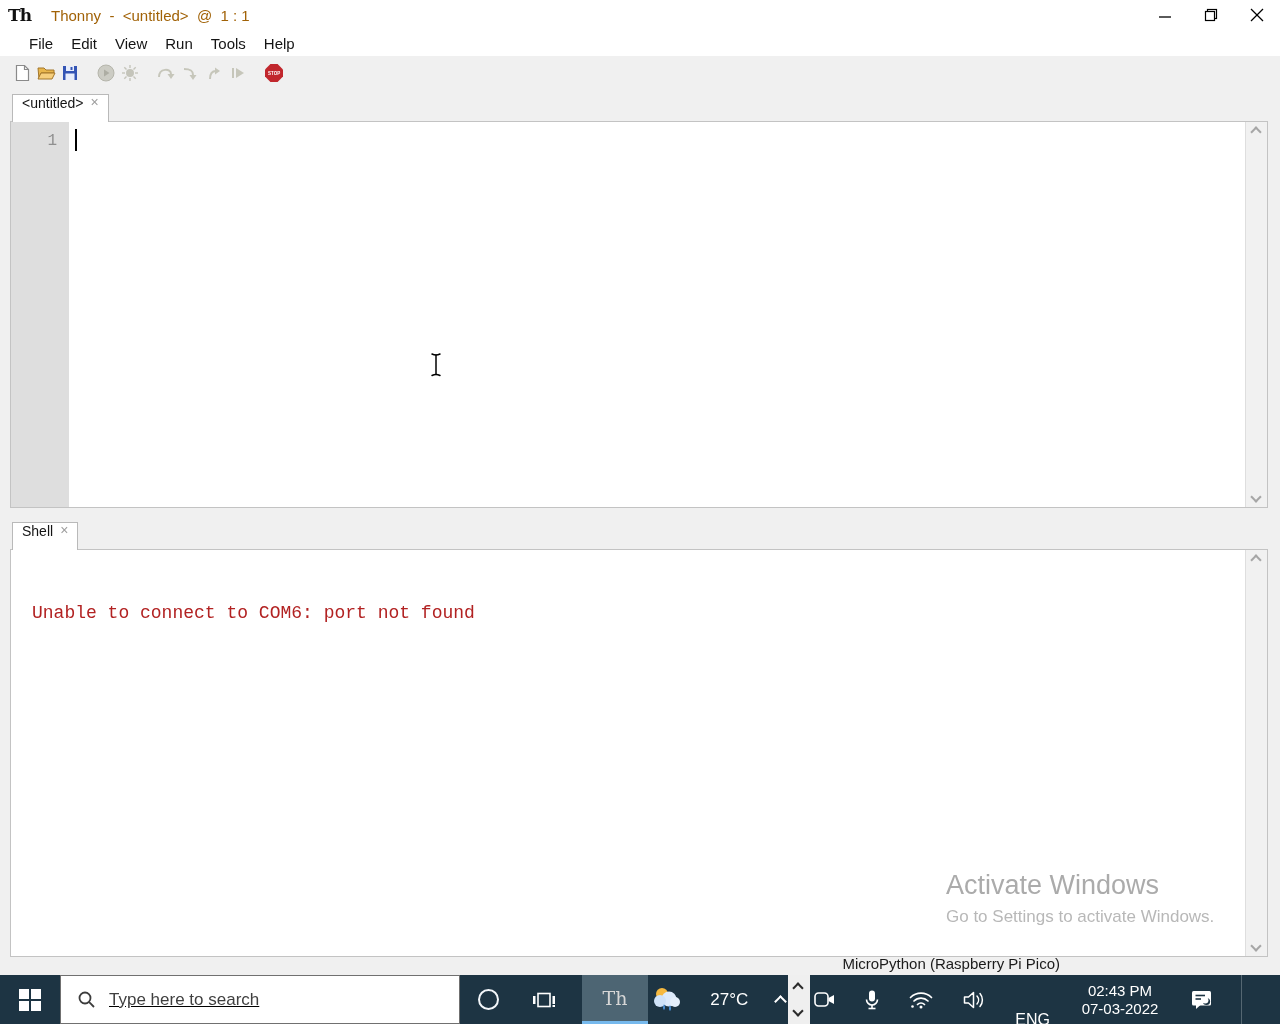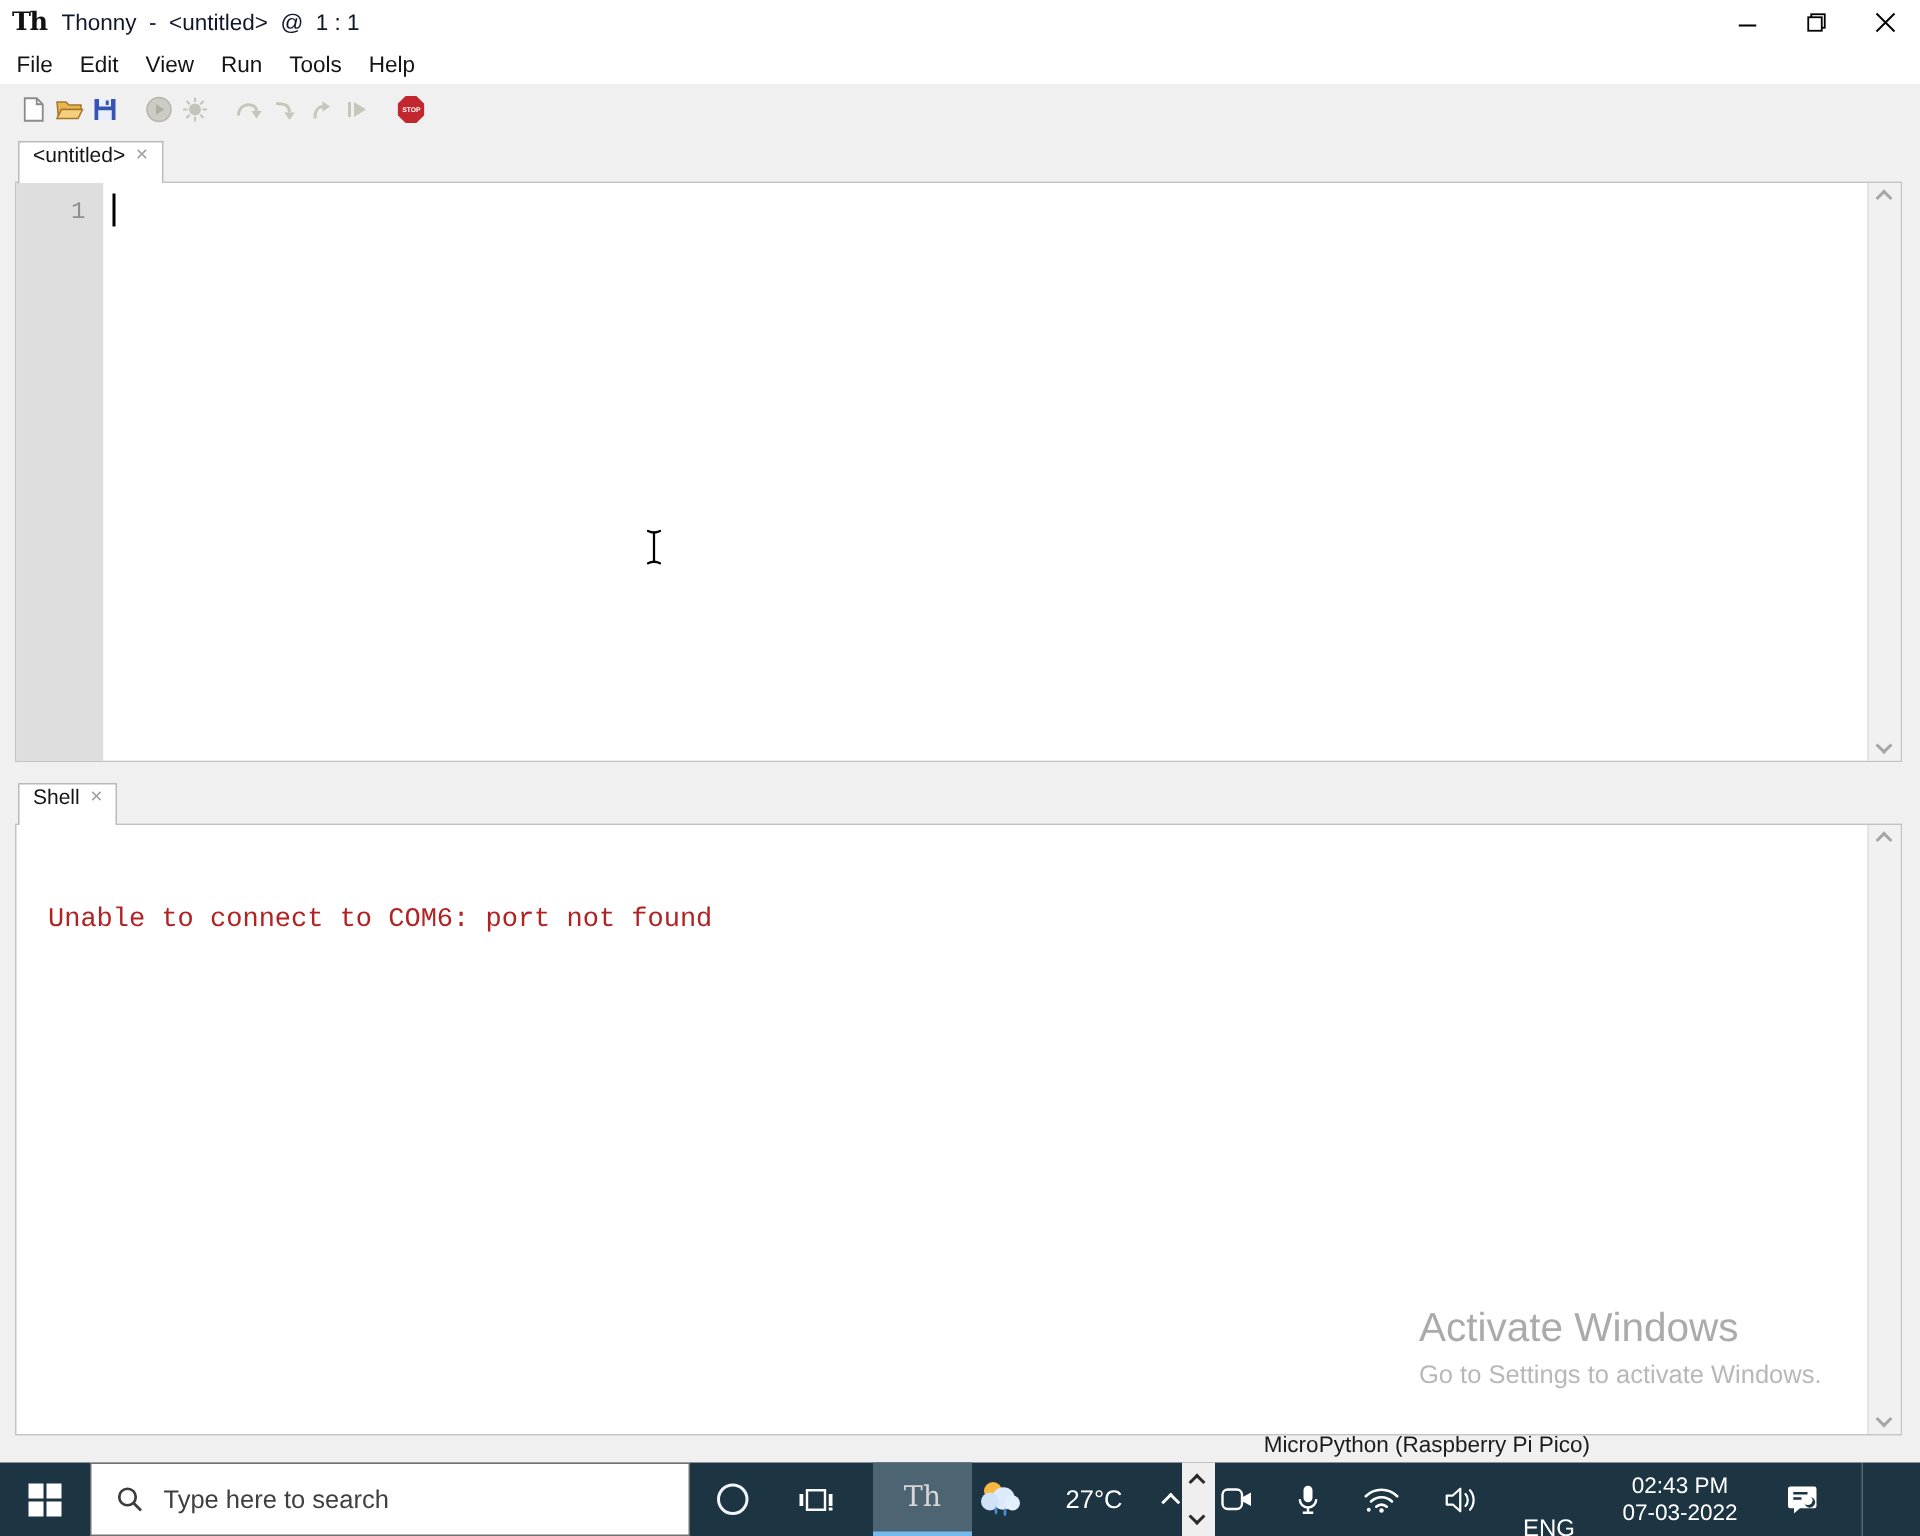--- a/index.html
+++ b/index.html
@@ -5,28 +5,28 @@
   * { margin:0; padding:0; box-sizing:border-box; }
   html,body { width:1280px; height:1024px; background:#f0f0f0; }
   .screen { position:relative; width:1280px; height:1024px; overflow:hidden;
             font-family:"Liberation Sans", sans-serif; background:#f0f0f0; }
 
   
   .titlebar { position:absolute; top:0; left:0; width:1280px; height:30px; background:#ffffff;
               display:flex; align-items:center; }
   .thonny-logo { margin-left:8px; font-family:"DejaVu Serif", serif; font-weight:bold;
                  font-size:17px; color:#111; letter-spacing:-1px; }
-  .title-text { margin-left:10px; font-size:15px; color:#0f172a; white-space:pre; }
+  .title-text { margin-left:20px; font-size:15px; color:#a16207; white-space:pre; }
   .win-controls { margin-left:auto; display:flex; height:30px; }
   .win-btn { width:46px; height:30px; display:flex; align-items:center; justify-content:center; }
   .win-btn svg { display:block; }
 
   
   .menubar { position:absolute; top:30px; left:0; width:1280px; height:26px; background:#ffffff;
-             display:flex; align-items:center; padding-left:2px; }
+             display:flex; align-items:center; padding-left:20px; }
   .menu-item { padding:0 9px; font-size:15px; color:#141414; }
 
   
   .toolbar { position:absolute; top:56px; left:0; width:1280px; height:34px; background:#f0f0f0;
              display:flex; align-items:center; padding-left:10px; }
   .tool-btn { width:24px; height:24px; display:flex; align-items:center; justify-content:center; }
   .tool-gap { width:12px; }
   .stop-octagon { width:18px; height:18px; background:#c1272d; color:#fff;
                   clip-path:polygon(30% 0,70% 0,100% 30%,100% 70%,70% 100%,30% 100%,0 70%,0 30%);
                   display:flex; align-items:center; justify-content:center; }
@@ -69,21 +69,21 @@
   .status-text { font-size:15px; color:#1b1b1b; }
 
   
   .taskbar { position:absolute; top:975px; left:0; width:1280px; height:49px; background:#1d3443;
              display:flex; align-items:stretch; }
   .start-btn { width:60px; display:flex; align-items:center; justify-content:center; }
   .win-logo { width:22px; height:22px; display:grid; grid-template-columns:10px 10px;
               grid-template-rows:10px 10px; gap:2px; }
   .win-logo div { background:#ffffff; }
   .search-box { width:400px; background:#ffffff; border:1px solid #707070; display:flex;
-                align-items:center; }
+                align-items:center;text-decoration:underline; }
   .search-box svg { margin-left:16px; }
   .search-box input { border:none; outline:none; flex:1; margin-left:12px; font-size:17px;
                       font-family:"Liberation Sans", sans-serif; color:#202020; background:transparent; }
   .search-box input::placeholder { color:#3f3f3f; opacity:1; }
   .tb-btn { width:56px; display:flex; align-items:center; justify-content:center; }
   .cortana-ring { width:21px; height:21px; border:2.5px solid #f2f6fa; border-radius:50%; }
   .thonny-task-btn { width:66px; margin-left:10px; background:#4d6573; border-bottom:3px solid #76b9ed;
                      display:flex; align-items:center; justify-content:center; }
   .thonny-task-logo { font-family:"DejaVu Serif", serif; font-size:19px; color:#d6d6d6; }
   .tb-scrollstrip { position:absolute; left:788px; top:0; width:22px; height:49px; background:#efefef; }

